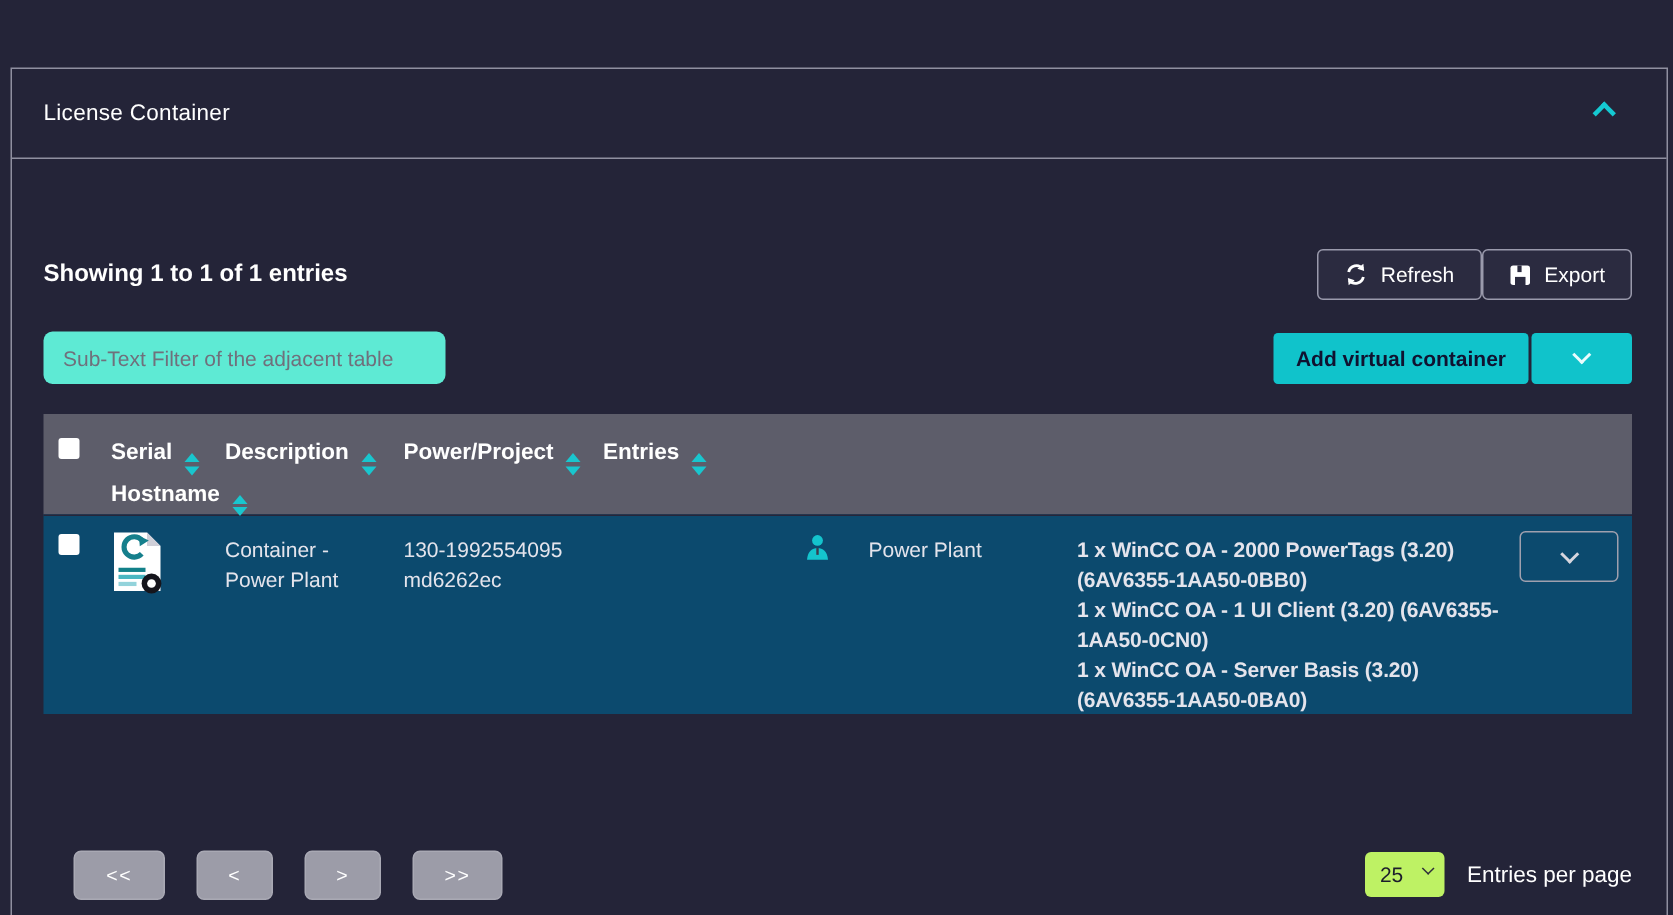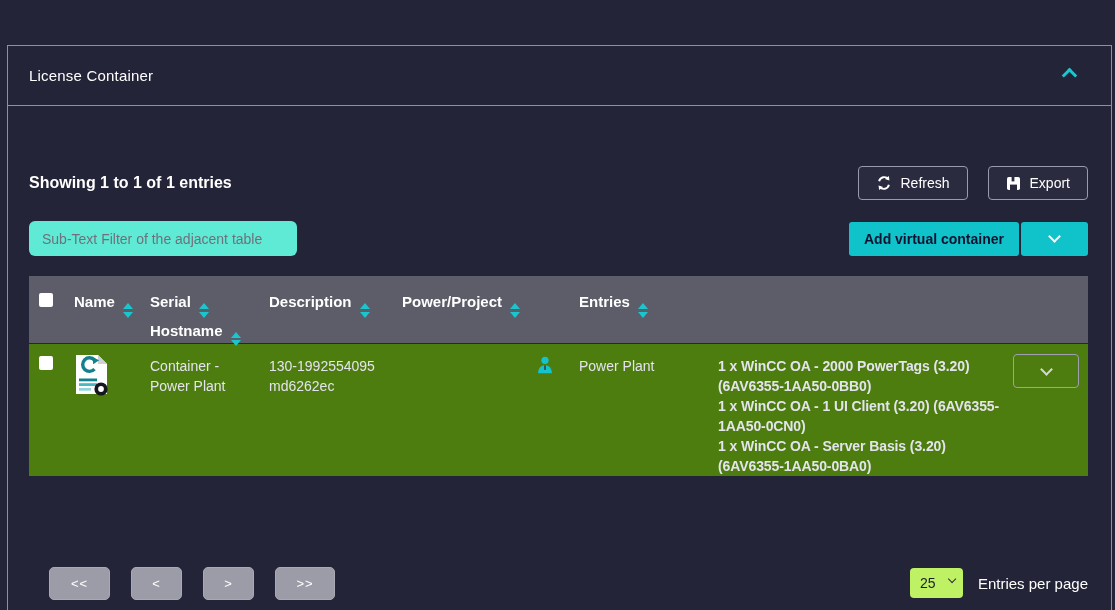--- a/index.html
+++ b/index.html
@@ -31,21 +31,21 @@
   .cev-sm   { border-width:0 1.7px 1.7px 0; padding:2.6px; transform:rotate(45deg); margin-top:-3px; }
 
   .content { position:relative; height:533px; }
   .content-inner { position:absolute; left:21px; top:0; width:1059px; height:100%; }
 
   .meta-row {
     position:absolute; top:60px; left:0; width:100%; height:34px;
     display:flex; align-items:center; justify-content:space-between;
   }
   .showing-text { font-size:16px; font-weight:600; }
-  .btn-group { display:flex; gap:20px; }
+  .btn-group { display:flex; }
   .ghost-btn {
     height:34px; padding:0 17px; background:#2b2b40;
     border:1px solid #9a9aac; border-radius:4px;
     color:#fff; font-size:14px; font-family:inherit;
     display:inline-flex; align-items:center; gap:9px; cursor:pointer;
   }
   .ghost-btn svg { display:block; }
 
   .filter-row {
     position:absolute; top:115px; left:0; width:100%; height:35px;
@@ -63,21 +63,21 @@
     display:inline-flex; align-items:center; justify-content:center;
   }
   .teal-btn.main { padding:0 15px; color:#101230; font-size:14px; font-weight:600; }
   .teal-btn.caret { width:67px; color:#eafcfd; }
 
   
   .lc-table { position:absolute; top:170px; left:0; width:1059px; }
   .t-grid { display:grid; grid-template-columns:45px 76px 119px 133px 177px 139px 295px 75px; }
   .t-head { background:#5d5d6a; height:67px; }
   .t-head .cell { padding-top:13px; font-size:15px; font-weight:700; line-height:26px; white-space:nowrap; }
-  .t-row { background:#4d7c0f; min-height:133px; border-top:1px solid #26263a; }
+  .t-row { background:#0c4a6e; min-height:133px; border-top:1px solid #26263a; }
   .t-row .cell { padding-top:12px; font-size:14px; line-height:20px; color:#e4e4ec; }
 
   .cb-cell { padding:13px 0 0 10px; }
   .t-row .cb-cell { padding-top:11px; }
   input[type=checkbox] {
     appearance:none; -webkit-appearance:none;
     width:14px; height:14px; background:#fff; border:none; border-radius:2px; cursor:pointer;
   }
 
   .sort {
@@ -176,26 +176,20 @@
         </div>
       </div>
 
       <div class="lc-table">
 
         <div class="t-grid t-head">
           <div class="cell cb-cell">
             <input type="checkbox" style="">
           </div>
           <div class="cell">
-            <span>Name</span><span class="sort">
-                <i class="t-up"></i>
-                <i class="t-dn"></i>
-              </span>
-          </div>
-          <div class="cell">
             <div><span>Serial</span><span class="sort">
                   <i class="t-up"></i>
                   <i class="t-dn"></i>
                 </span></div>
             <div><span>Hostname</span><span class="sort">
                   <i class="t-up"></i>
                   <i class="t-dn"></i>
                 </span></div>
           </div>
           <div class="cell">

